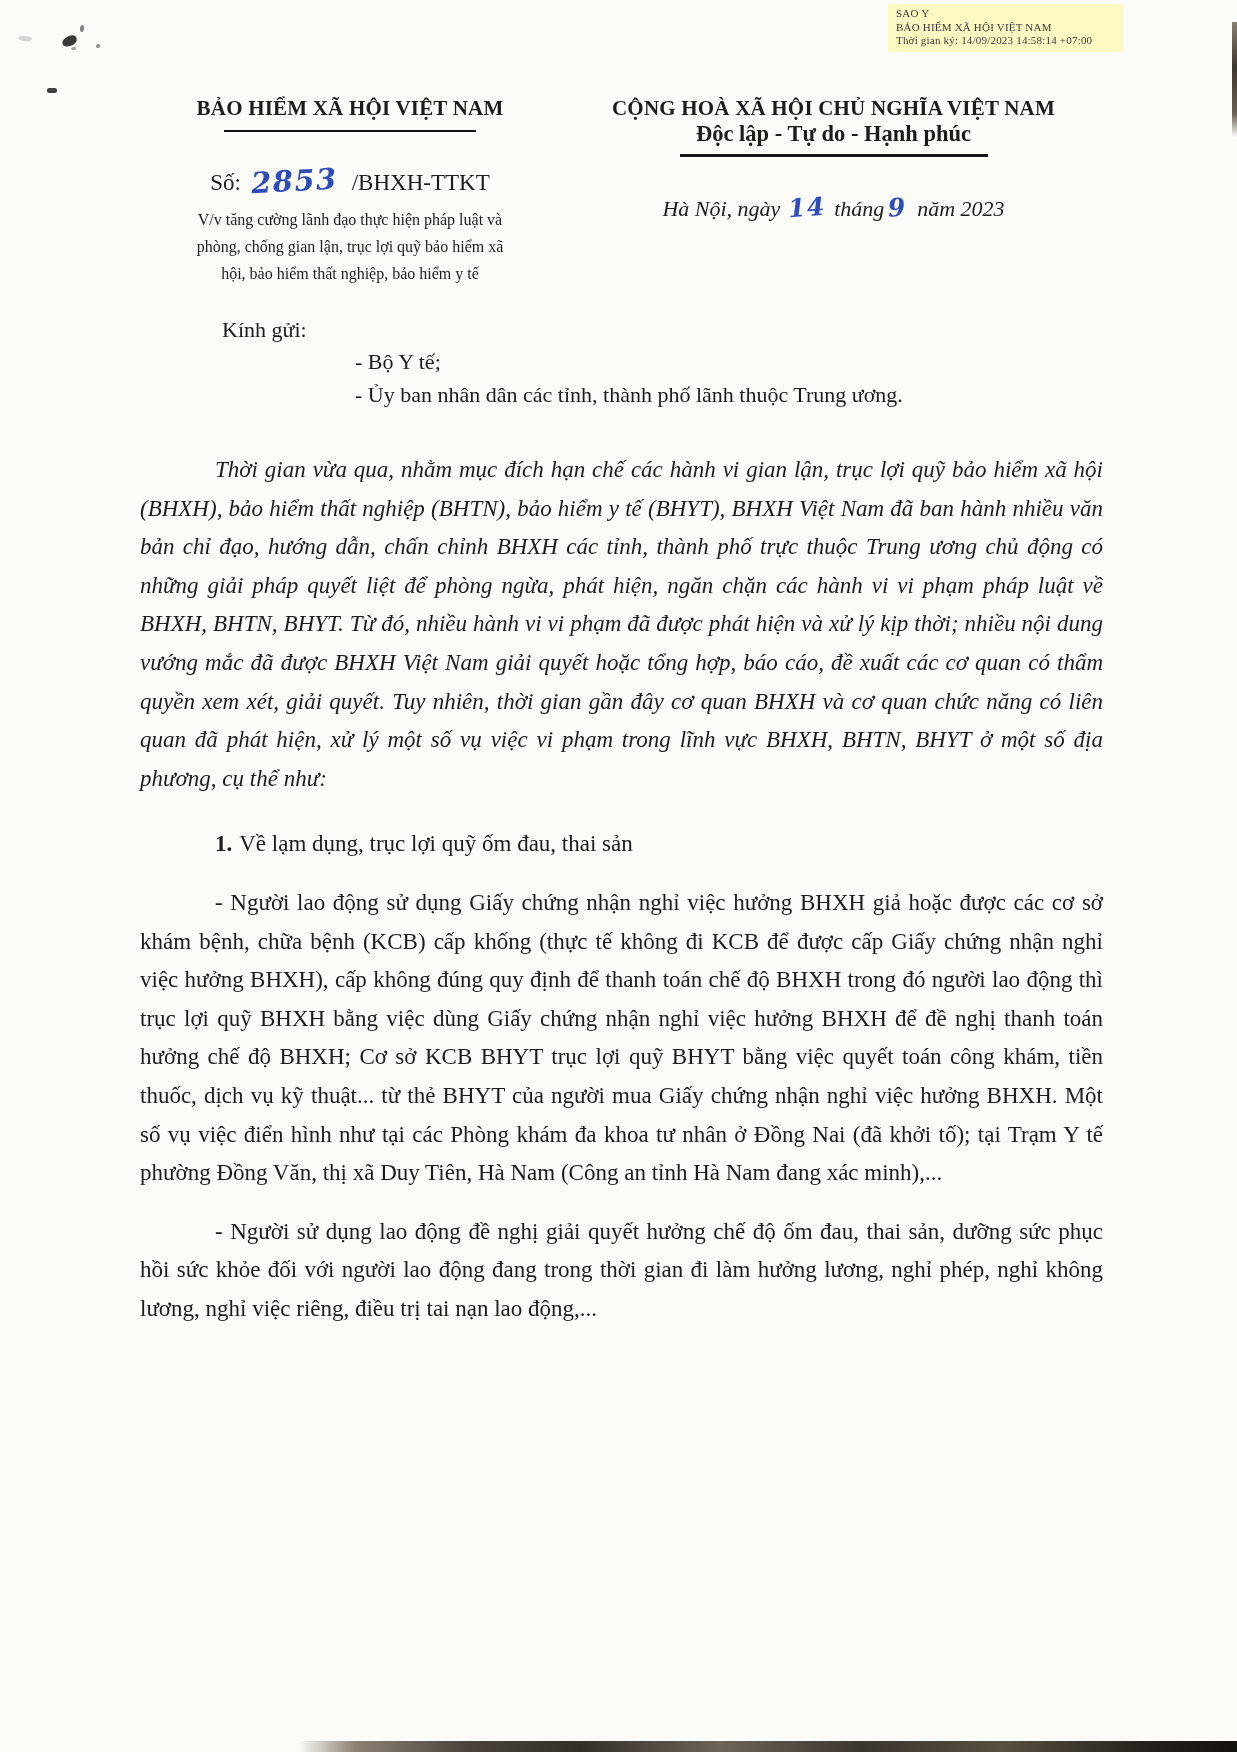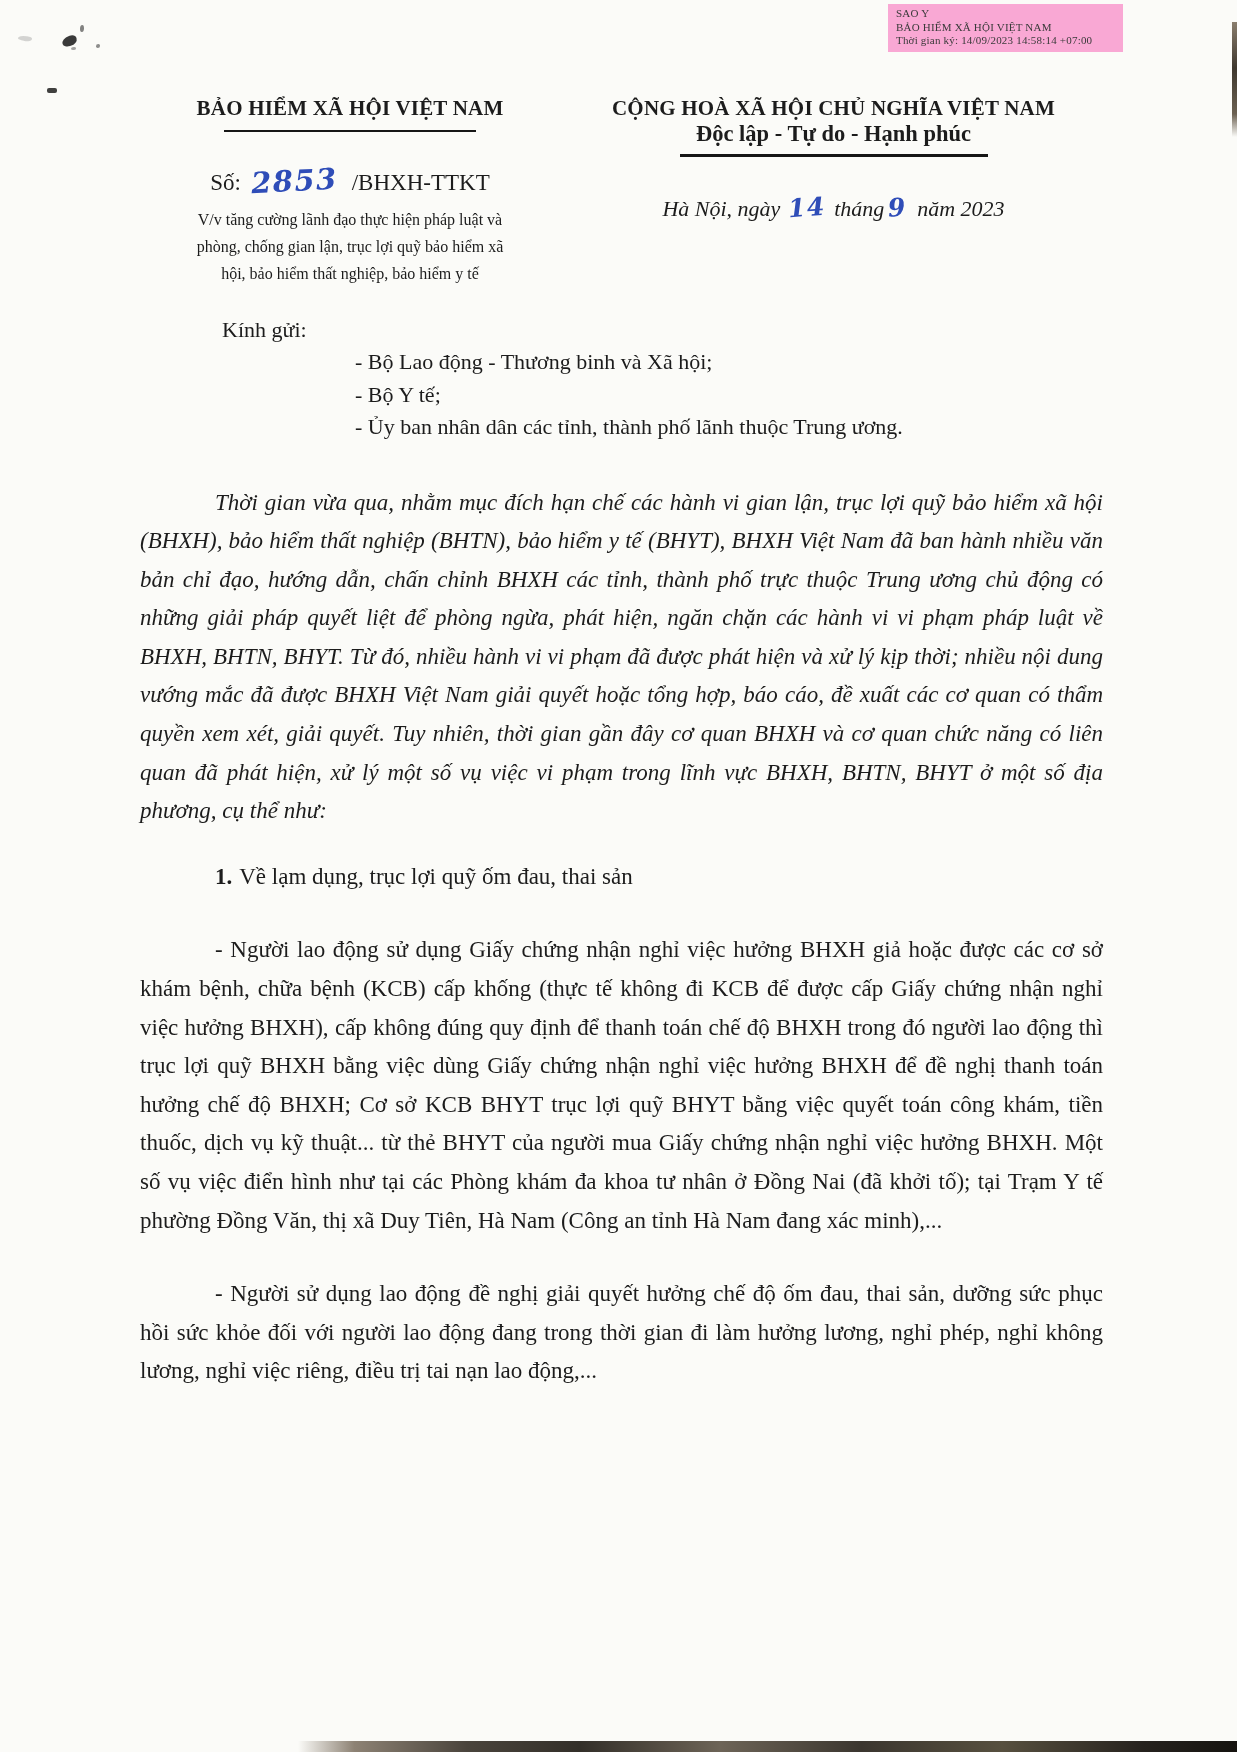--- a/index.html
+++ b/index.html
@@ -29,21 +29,21 @@
   }
   .edge-bottom {
     position: absolute; bottom: 0; left: 298px; right: 0; height: 11px;
     background: linear-gradient(90deg, rgba(63,56,47,0) 0%, #8d8274 6%, #4a443c 18%,
       #332f29 30%, #6d6457 45%, #3b362f 60%, #57503f 75%, #26221e 90%, #15130f 100%);
   }
 
   
   .stamp {
     position: absolute; left: 888px; top: 4px; width: 235px; min-height: 46px;
-    background: #f9a8d4; padding: 3px 6px 4px 8px;
+    background: #fef9c3; padding: 3px 6px 4px 8px;
     font-size: 11px; line-height: 13.5px; color: #3a3a3a; letter-spacing: .2px;
   }
 
   
   .header { display: flex; padding: 96px 130px 0 140px; }
   .col-left  { flex: 0 0 420px; text-align: center; }
   .col-right { flex: 1; text-align: center; }
   .org-name, .national-title { font-weight: bold; font-size: 21px; letter-spacing: .2px; }
   .rule-left  { width: 252px; height: 2px; background: #161616; margin: 9px auto 0; }
   .motto { font-weight: bold; font-size: 22.5px; }
@@ -59,21 +59,21 @@
   .date-line .hand { font-size: 25px; margin: 0 8px; transform: rotate(-4deg); }
   .date-line .hand.month { margin: 0 10px 0 4px; }
 
   
   .salutation { margin-top: 30px; padding: 0 135px 0 140px; font-size: 22px; }
   .salute-label { margin-left: 82px; }
   .recipients { list-style: none; margin-left: 215px; margin-top: 3px; line-height: 32.5px; }
 
   
   .body-text { padding: 0 134px 0 140px; font-size: 23px; line-height: 38.6px; }
-  .body-text .para { text-align: justify; text-indent: 75px; margin-top: 35px; }
+  .body-text .para { text-align: justify; text-indent: 75px; margin-top: 20px; }
   .body-text .para.first { margin-top: 40px; font-style: italic; }
   .section-heading { margin-top: 27px; padding-left: 75px; }
   .section-heading .num { font-weight: bold; margin-right: 7px; }
 </style>
 </head>
 <body>
 
 <div class="page">
 
   <div class="speck s1"></div>
@@ -110,21 +110,20 @@
       <div class="rule-right"></div>
       <div class="date-line">
         <span>Hà Nội, ngày</span><span class="hand day">14</span><span>tháng</span><span class="hand month">9</span><span>năm 2023</span>
       </div>
     </div>
   </div>
 
   <div class="salutation">
     <div class="salute-label">Kính gửi:</div>
     <ul class="recipients">
-      <li>- Bộ Lao động - Thương binh và Xã hội;</li>
       <li>- Bộ Y tế;</li>
       <li>- Ủy ban nhân dân các tỉnh, thành phố lãnh thuộc Trung ương.</li>
     </ul>
   </div>
 
   <div class="body-text">
     <p class="para first">Thời gian vừa qua, nhằm mục đích hạn chế các hành vi gian lận, trục lợi quỹ bảo hiểm xã hội (BHXH), bảo hiểm thất nghiệp (BHTN), bảo hiểm y tế (BHYT), BHXH Việt Nam đã ban hành nhiều văn bản chỉ đạo, hướng dẫn, chấn chỉnh BHXH các tỉnh, thành phố trực thuộc Trung ương chủ động có những giải pháp quyết liệt để phòng ngừa, phát hiện, ngăn chặn các hành vi vi phạm pháp luật về BHXH, BHTN, BHYT. Từ đó, nhiều hành vi vi phạm đã được phát hiện và xử lý kịp thời; nhiều nội dung vướng mắc đã được BHXH Việt Nam giải quyết hoặc tổng hợp, báo cáo, đề xuất các cơ quan có thẩm quyền xem xét, giải quyết. Tuy nhiên, thời gian gần đây cơ quan BHXH và cơ quan chức năng có liên quan đã phát hiện, xử lý một số vụ việc vi phạm trong lĩnh vực BHXH, BHTN, BHYT ở một số địa phương, cụ thể như:</p>
     <p class="section-heading">
       <span class="num">1.</span><span>Về lạm dụng, trục lợi quỹ ốm đau, thai sản</span>
     </p>

